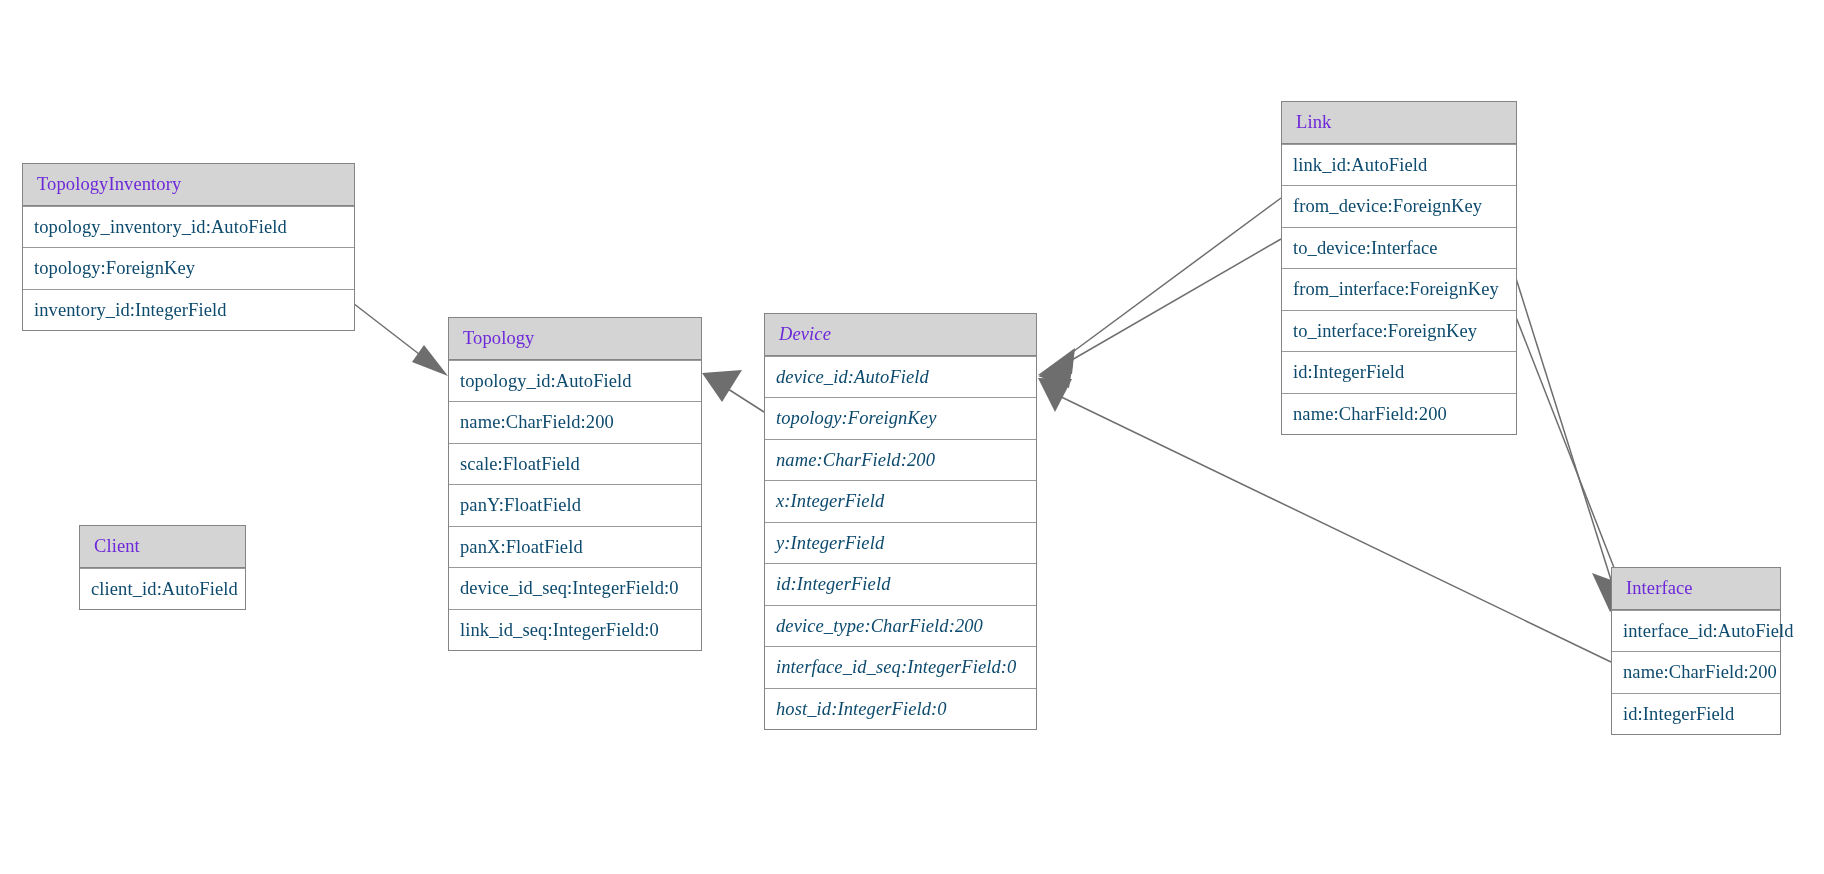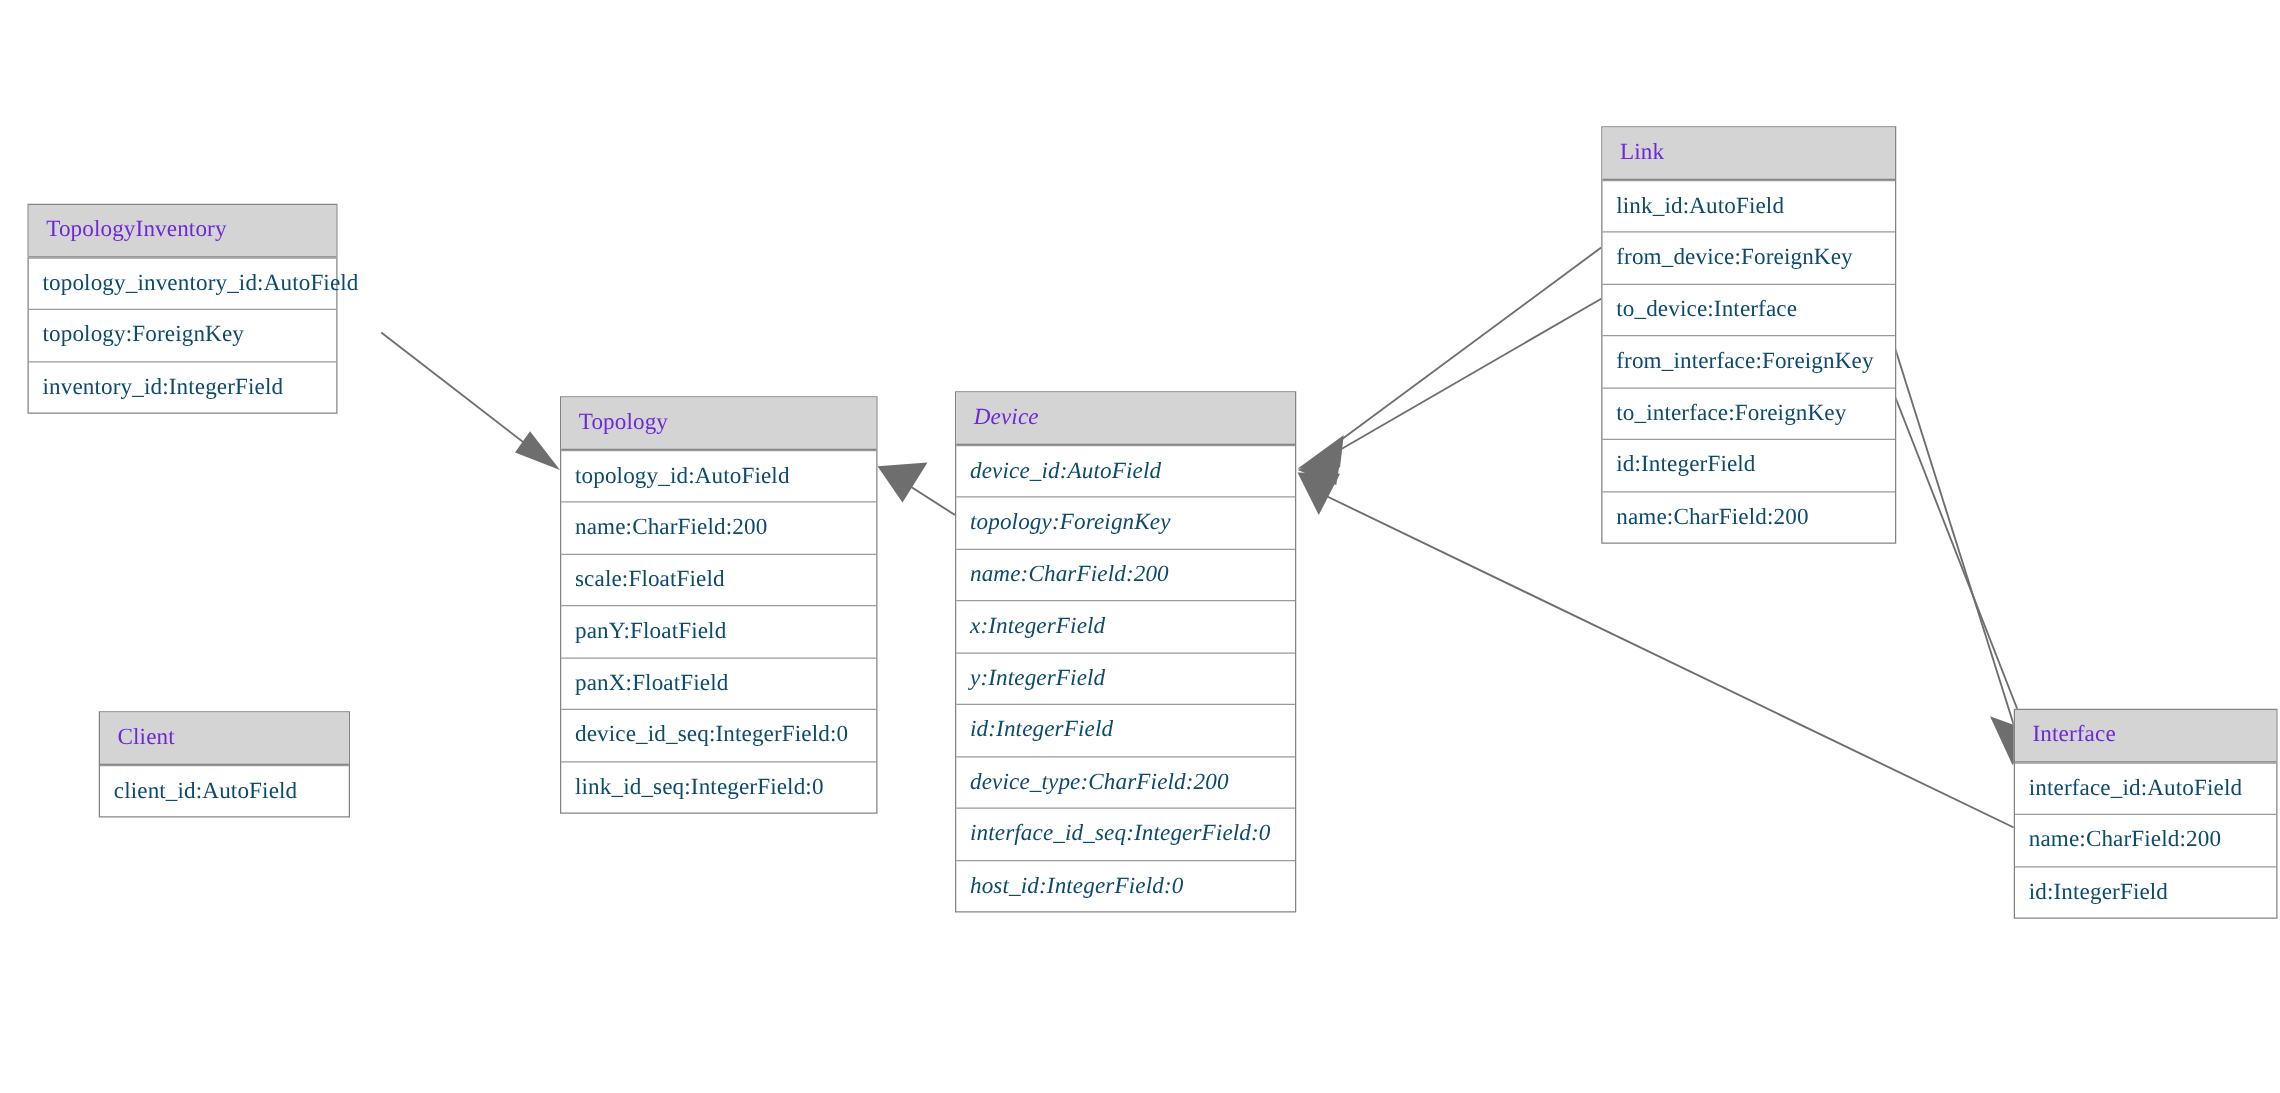--- a/index.html
+++ b/index.html
@@ -101,27 +101,27 @@
       <line x1="1514" y1="312" x2="1620" y2="583" stroke="#6e6e6e" stroke-width="1.5" fill="none"></line>
     </g>
 
     <g>
       <polygon points="1610,612 1592,573 1633,588" fill="#6e6e6e"></polygon>
     </g>
 
   </svg>
 
   <div id="entity-layer">
-      <div class="entity" style="left: 22px; top: 163px; width: 248px;">
+      <div class="entity" style="left: 22px; top: 163px; width: 333px;">
         <div class="entity-header">TopologyInventory</div>
         <div class="entity-field">topology_inventory_id:AutoField</div>
         <div class="entity-field">topology:ForeignKey</div>
         <div class="entity-field">inventory_id:IntegerField</div>
       </div>
-      <div class="entity" style="left: 79px; top: 525px; width: 201px; margin-top: 44px;">
+      <div class="entity" style="left: 79px; top: 525px; width: 167px;">
         <div class="entity-header">Client</div>
         <div class="entity-field">client_id:AutoField</div>
       </div>
       <div class="entity" style="left: 448px; top: 317px; width: 254px;">
         <div class="entity-header">Topology</div>
         <div class="entity-field">topology_id:AutoField</div>
         <div class="entity-field">name:CharField:200</div>
         <div class="entity-field">scale:FloatField</div>
         <div class="entity-field">panY:FloatField</div>
         <div class="entity-field">panX:FloatField</div>
@@ -143,21 +143,21 @@
       <div class="entity" style="left: 1281px; top: 101px; width: 236px;">
         <div class="entity-header">Link</div>
         <div class="entity-field">link_id:AutoField</div>
         <div class="entity-field">from_device:ForeignKey</div>
         <div class="entity-field">to_device:Interface</div>
         <div class="entity-field">from_interface:ForeignKey</div>
         <div class="entity-field">to_interface:ForeignKey</div>
         <div class="entity-field">id:IntegerField</div>
         <div class="entity-field">name:CharField:200</div>
       </div>
-      <div class="entity" style="left: 1611px; top: 567px; width: 211px;">
+      <div class="entity" style="left: 1611px; top: 567px; width: 170px;">
         <div class="entity-header">Interface</div>
         <div class="entity-field">interface_id:AutoField</div>
         <div class="entity-field">name:CharField:200</div>
         <div class="entity-field">id:IntegerField</div>
       </div>
     </div>
 
 </div>
 
 </body></html>

